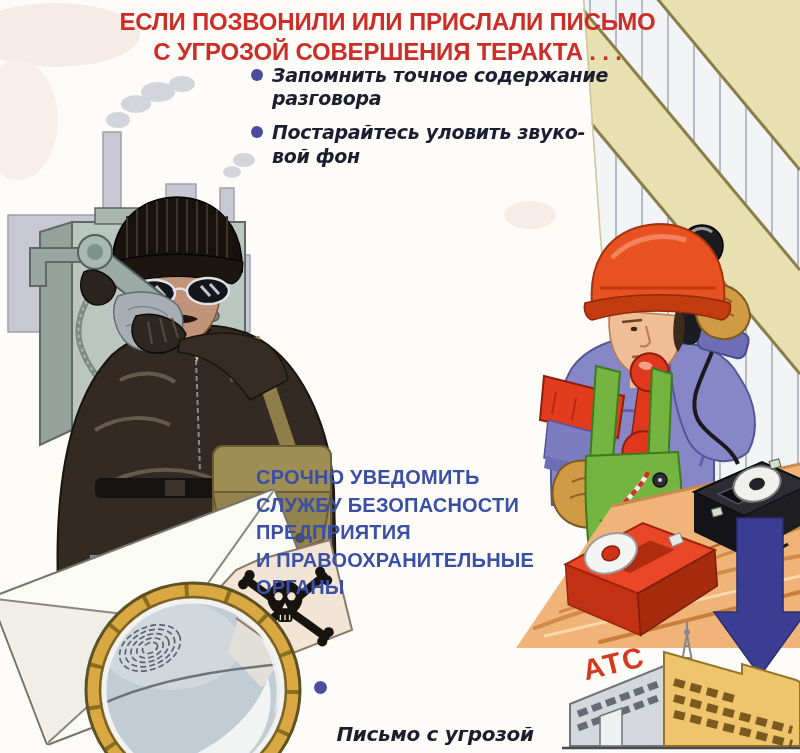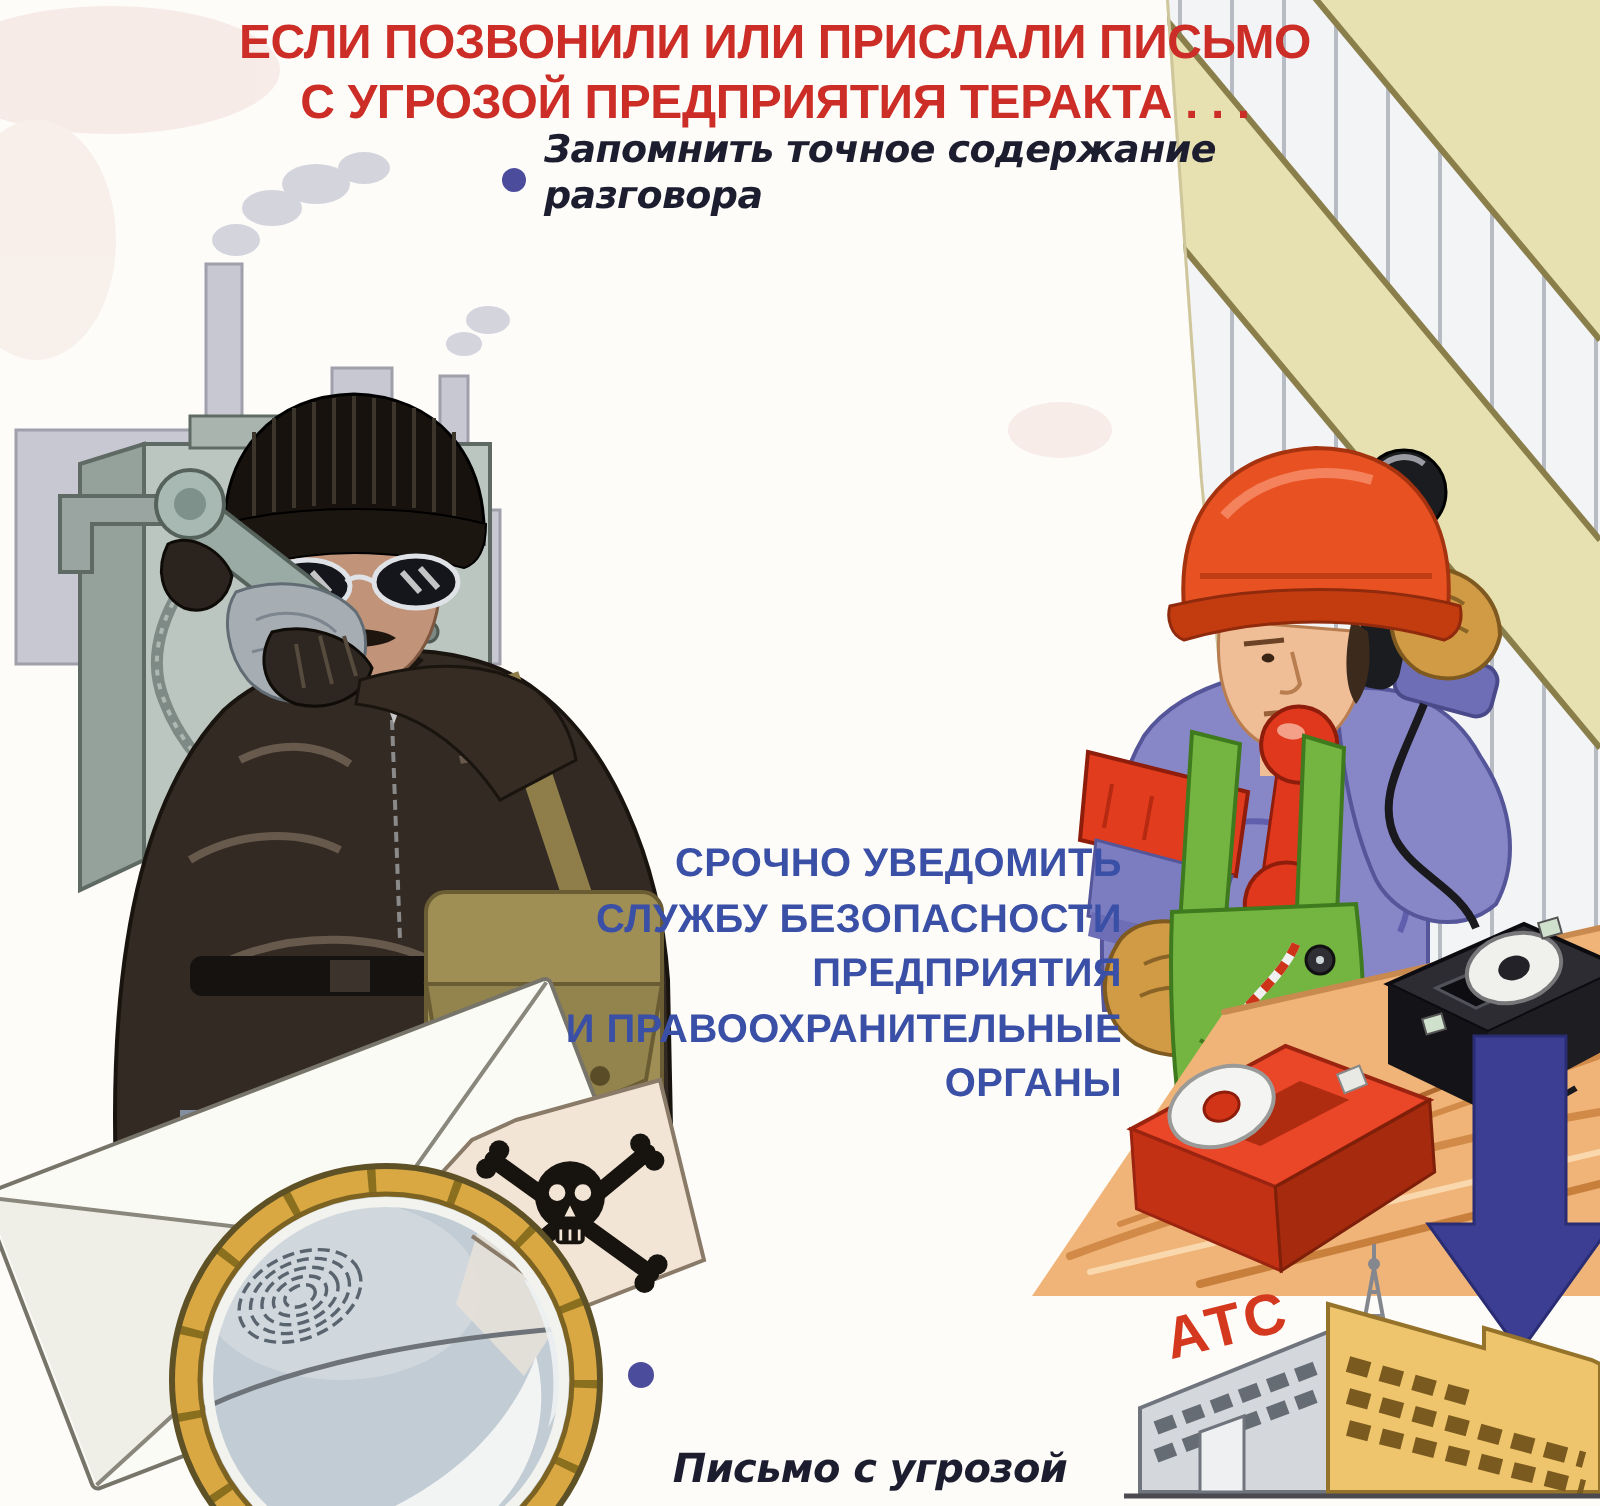--- a/index.html
+++ b/index.html
@@ -9,28 +9,28 @@
     font-family:"Liberation Sans",sans-serif;
   }
   .canvas svg{position:absolute;left:0;top:0;}
   .overlay{position:absolute;white-space:pre-line;}
   .title{
     left:0;top:7px;width:775px;text-align:center;
     font:bold 24px/1.26 "Liberation Sans",sans-serif;
     color:var(--title-red,#cc2d26);letter-spacing:-0.2px;
   }
   .bullets{position:absolute;left:251px;top:64px;width:370px;display:flex;flex-direction:column;gap:11px;}
-  .bullet-item{display:flex;gap:9px;align-items:center;}
+  .bullet-item{display:flex;gap:9px;}
   .dot{width:12px;height:12px;border-radius:50%;background:var(--bullet-blue,#4c4c9c);margin-top:5px;flex:none;}
   .bullet-text{
     font:italic bold 19px/1.22 "DejaVu Sans",sans-serif;
     color:var(--text-dark,#1d1d30);white-space:pre-line;letter-spacing:-0.3px;
   }
   .notify{
-    left:256px;top:419px;width:305px;text-align:right;
+    left:256px;top:464px;width:305px;text-align:left;
     font:bold 20px/1.38 "Liberation Sans",sans-serif;
     color:var(--notify-blue,#3a4fa6);letter-spacing:0.2px;
   }
   .letter-note{
     left:300px;top:669px;width:270px;text-align:center;
     font:italic bold 20px/1.3 "DejaVu Sans",sans-serif;
     color:var(--text-dark,#1d1d30);letter-spacing:-0.3px;
   }
   .letter-note .dot{position:absolute;left:14px;top:7px;width:13px;height:13px;}
   .ats-label{
@@ -323,28 +323,33 @@
       <circle cx="193" cy="690" r="89" stroke="#f2f2ee" stroke-width="5"></circle>
       <circle cx="193" cy="690" r="100" stroke="#d9a843" stroke-width="13"></circle>
       <circle cx="193" cy="690" r="100" stroke="#8a6f1e" stroke-width="13" stroke-dasharray="4 38"></circle>
       <circle cx="193" cy="690" r="107" stroke="#5e5126" stroke-width="3"></circle>
       <circle cx="193" cy="690" r="93" stroke="#7c6322" stroke-width="2.5"></circle>
     </g>
   </g>
 </svg>
 
   <div class="overlay title">ЕСЛИ ПОЗВОНИЛИ ИЛИ ПРИСЛАЛИ ПИСЬМО
-С УГРОЗОЙ ПРЕДПРИЯТИЯ ТЕРАКТА . . .</div>
+С УГРОЗОЙ СОВЕРШЕНИЯ ТЕРАКТА . . .</div>
 
   <div class="bullets">
     <div class="bullet-item">
       <span class="dot"></span>
       <span class="bullet-text">Запомнить точное содержание
 разговора</span>
     </div>
+    <div class="bullet-item">
+      <span class="dot"></span>
+      <span class="bullet-text">Постарайтесь уловить звуко-
+вой фон</span>
+    </div>
   </div>
 
   <div class="overlay notify">СРОЧНО УВЕДОМИТЬ
 СЛУЖБУ БЕЗОПАСНОСТИ
 ПРЕДПРИЯТИЯ
 И ПРАВООХРАНИТЕЛЬНЫЕ
 ОРГАНЫ</div>
 
   <div class="overlay letter-note">
     <span class="dot"></span>

